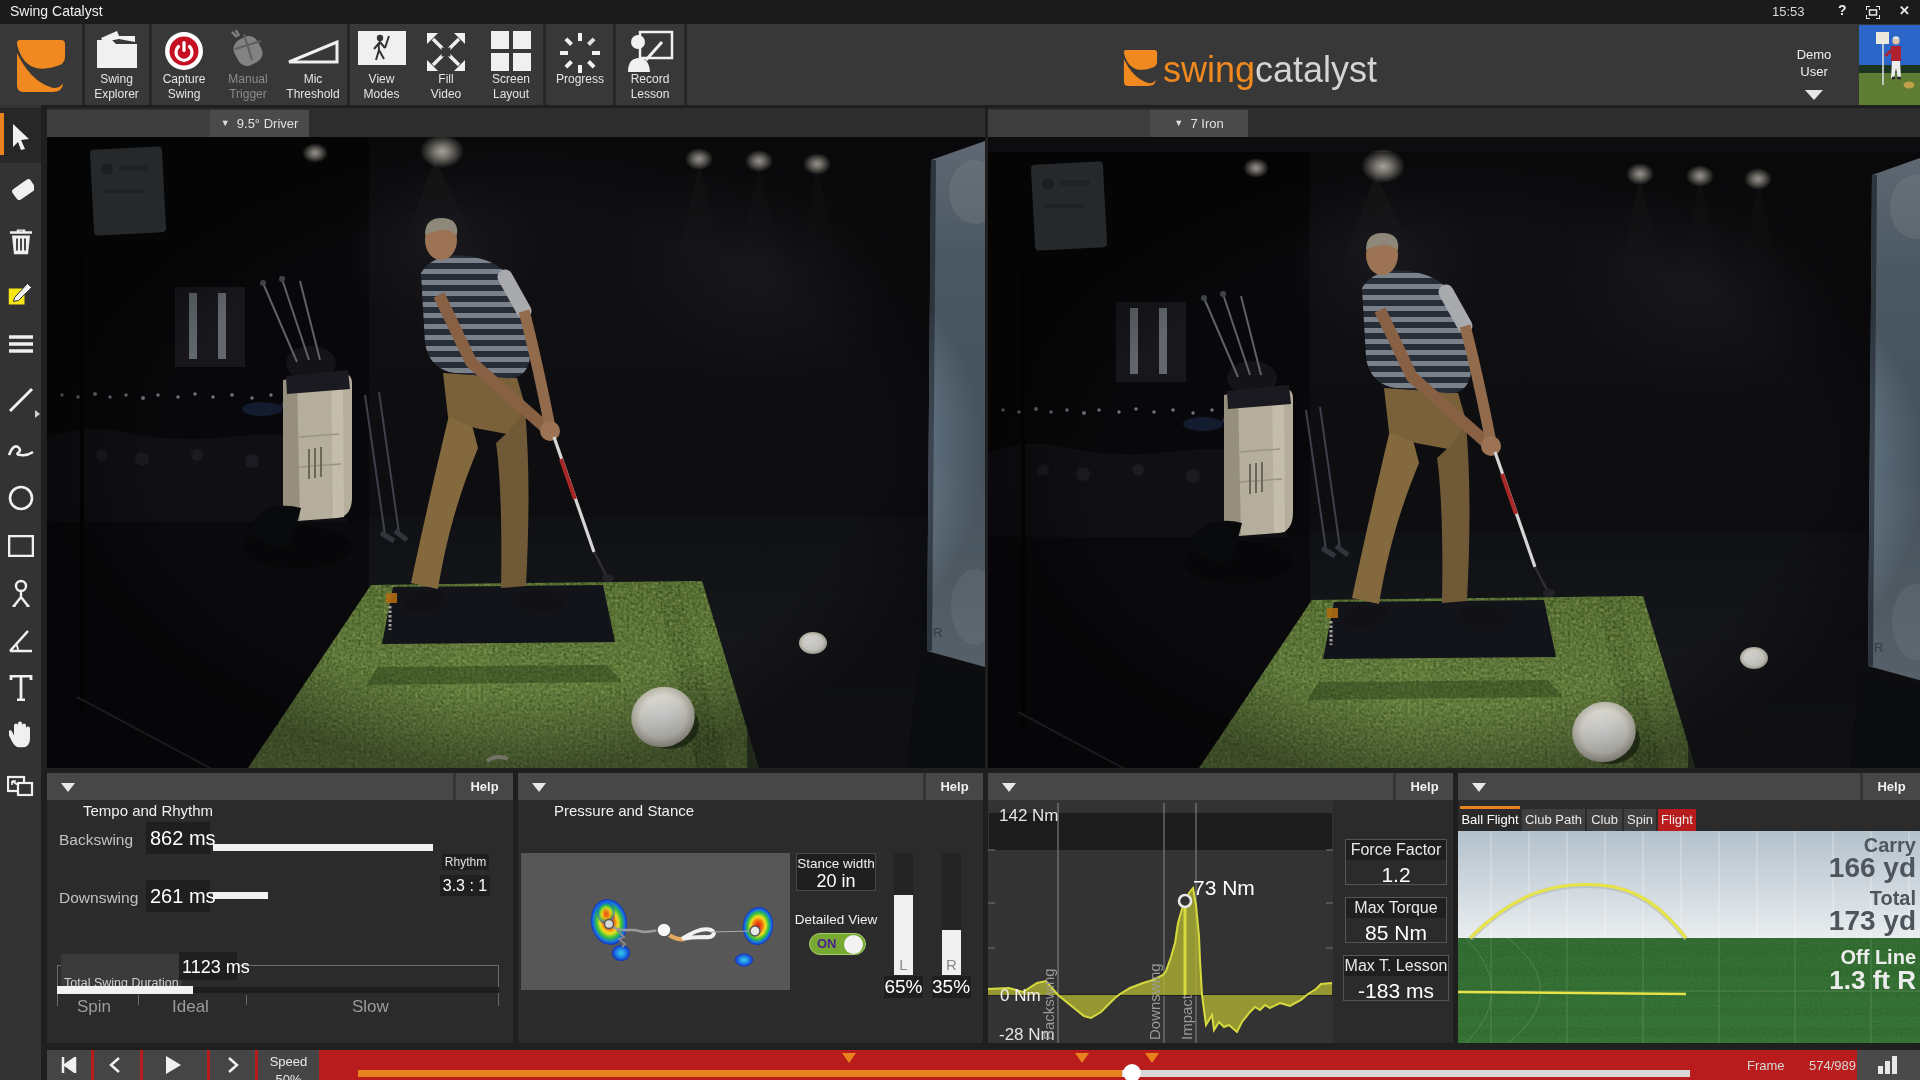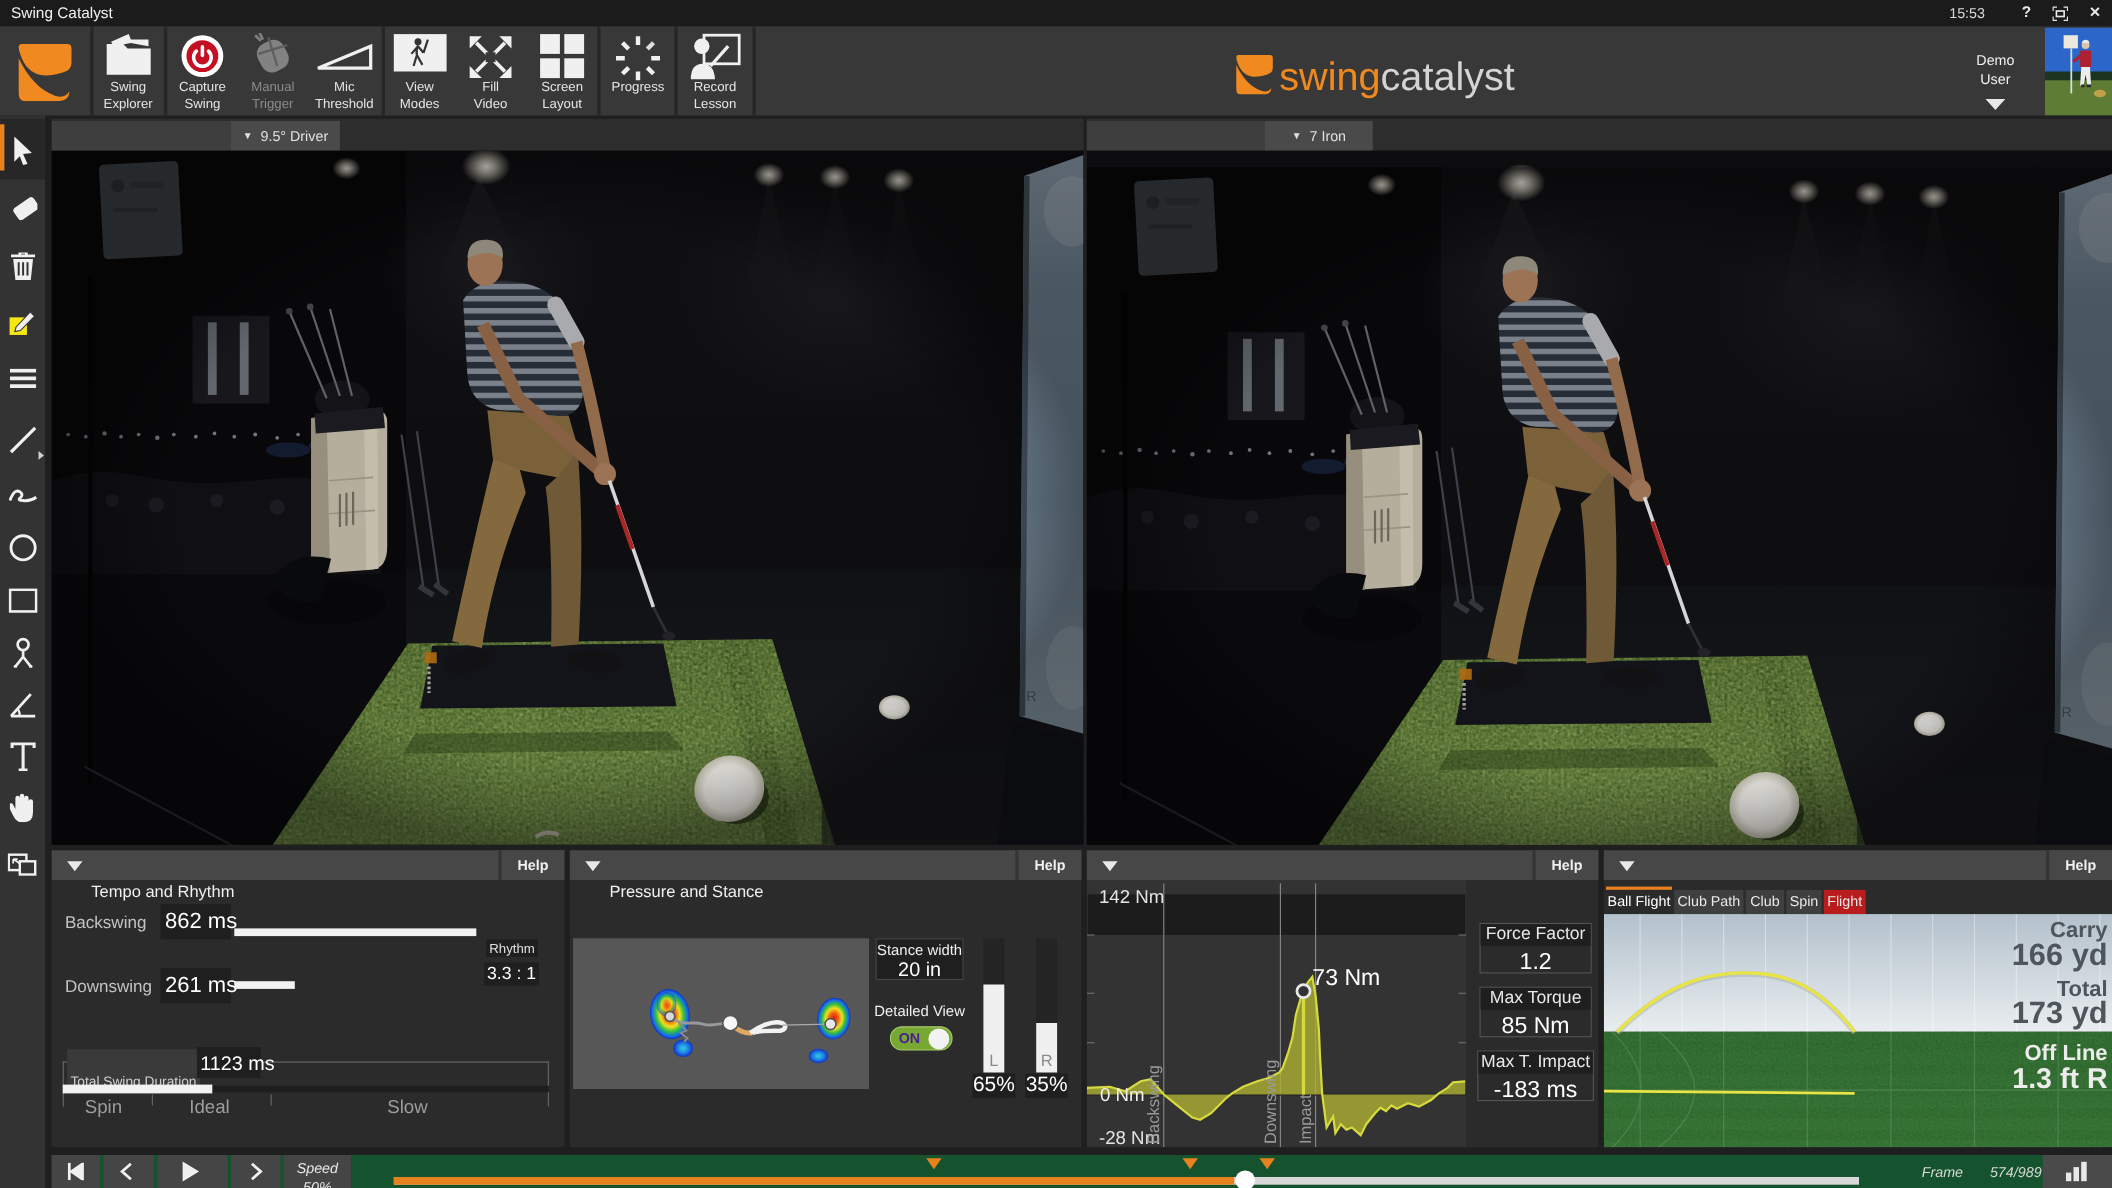--- a/index.html
+++ b/index.html
@@ -27,21 +27,21 @@
 .vtab{position:absolute;top:2px;height:27px;background:#4a4a4a;color:#e0e0e0;font-size:13px;text-align:center;line-height:27px;}
 .vlight{position:absolute;top:2px;height:27px;background:#3e3e3e;}
 .video{top:137px;height:631px;background:#0d0d0f;overflow:hidden;}
 
 .panel{top:773px;height:270px;background:#2b2b2b;}
 .phead{position:absolute;left:0;top:0;right:0;height:27px;background:#474747;color:#f0f0f0;}
 .phead .cap{position:absolute;left:36px;top:5px;font-size:15px;margin-top:24px;}
 .phead .tri{position:absolute;left:14px;top:10px;width:0;height:0;border-left:7px solid transparent;border-right:7px solid transparent;border-top:9px solid #e8e8e8;}
 .phelp{position:absolute;right:0;top:0;width:60px;height:27px;background:#474747;border-left:3px solid #353535;font-size:13px;font-weight:bold;color:#f0f0f0;text-align:center;line-height:27px;}
 
-#playbar{left:47px;top:1050px;width:1873px;height:30px;background:#14532d;font-style:italic;}
+#playbar{left:47px;top:1050px;width:1873px;height:30px;background:#b91c1c;}
 .pbtn{position:absolute;top:0;height:30px;background:#454545;}
 .badge{position:absolute;background:#1f1f1f;color:#fff;}
 </style>
 </head>
 <body>
 <div id="app">
 
   <div id="titlebar" class="abs">
     <div class="abs t">Swing Catalyst</div>
     <div class="abs clock">15:53</div>
@@ -534,21 +534,21 @@
       <div class="abs" style="left:34px;top:1px;width:19px;height:19px;background:#f2f2f2;border-radius:50%"></div>
     </div>
 
     <div class="abs" style="left:376px;top:80px;width:19px;height:122px;background:#242424"></div>
     <div class="abs" style="left:376px;top:122px;width:19px;height:80px;background:#f0f0f0"></div>
     <div class="abs" style="left:376px;top:183px;width:19px;text-align:center;font-size:15px;color:#8a8a8a">L</div>
     <div class="badge" style="left:366px;top:203px;width:39px;height:22px;font-size:19px;text-align:center;line-height:22px">65%</div>
     <div class="abs" style="left:424px;top:80px;width:19px;height:122px;background:#242424"></div>
     <div class="abs" style="left:424px;top:157px;width:19px;height:45px;background:#f0f0f0"></div>
     <div class="abs" style="left:424px;top:183px;width:19px;text-align:center;font-size:15px;color:#8a8a8a">R</div>
-    <div class="badge" style="left:414px;top:203px;width:39px;height:22px;font-size:19px;text-align:center;line-height:22px">35%</div>
+    <div class="badge" style="left:414px;top:203px;width:39px;height:22px;font-size:19px;text-align:left;line-height:22px">35%</div>
   </div>
 
   <div class="abs panel" style="left:988px;width:465px">
     <div class="phead">
         <div class="tri"></div>
         <div class="phelp">Help</div>
       </div>
     <div id="torquechart" class="abs" style="left:0px;top:27px;width:345px;height:243px">
       <svg width="345" height="243" viewBox="0 0 345 243">
         <rect width="345" height="243" fill="#333333"></rect>
@@ -571,21 +571,21 @@
         <text x="204" y="240" font-size="15" fill="#9a9a9a" transform="rotate(-90 204 240)" font-family="Liberation Sans">Impact</text>
       </svg>
     </div>
     <div class="abs" style="left:357px;top:66px;width:102px;height:46px;border:1px solid #555"></div>
     <div class="badge" style="left:358px;top:67px;width:100px;height:20px;font-size:16px;text-align:center;line-height:20px;color:#e8e8e8">Force Factor</div>
     <div class="abs" style="left:358px;top:90px;width:100px;text-align:center;font-size:21px;color:#fff">1.2</div>
     <div class="abs" style="left:357px;top:124px;width:102px;height:46px;border:1px solid #555"></div>
     <div class="badge" style="left:358px;top:125px;width:100px;height:20px;font-size:16px;text-align:center;line-height:20px;color:#e8e8e8">Max Torque</div>
     <div class="abs" style="left:358px;top:148px;width:100px;text-align:center;font-size:21px;color:#fff">85 Nm</div>
     <div class="abs" style="left:355px;top:182px;width:106px;height:46px;border:1px solid #555"></div>
-    <div class="badge" style="left:356px;top:183px;width:104px;height:20px;font-size:16px;text-align:center;line-height:20px;color:#e8e8e8">Max T. Impact</div>
+    <div class="badge" style="left:356px;top:183px;width:104px;height:20px;font-size:16px;text-align:center;line-height:20px;color:#e8e8e8">Max T. Lesson</div>
     <div class="abs" style="left:356px;top:206px;width:104px;text-align:center;font-size:21px;color:#fff">-183 ms</div>
   </div>
 
   <div class="abs panel" style="left:1458px;width:462px">
     <div class="phead">
         <div class="tri"></div>
         <div class="phelp">Help</div>
       </div>
 
     <div class="abs" style="left:2px;top:33px;width:60px;height:3px;background:#e8821e"></div>

